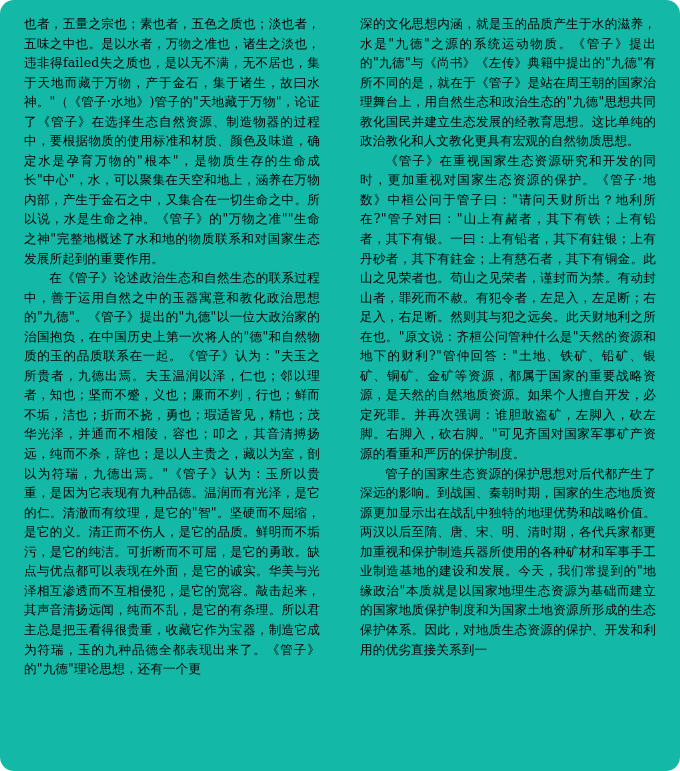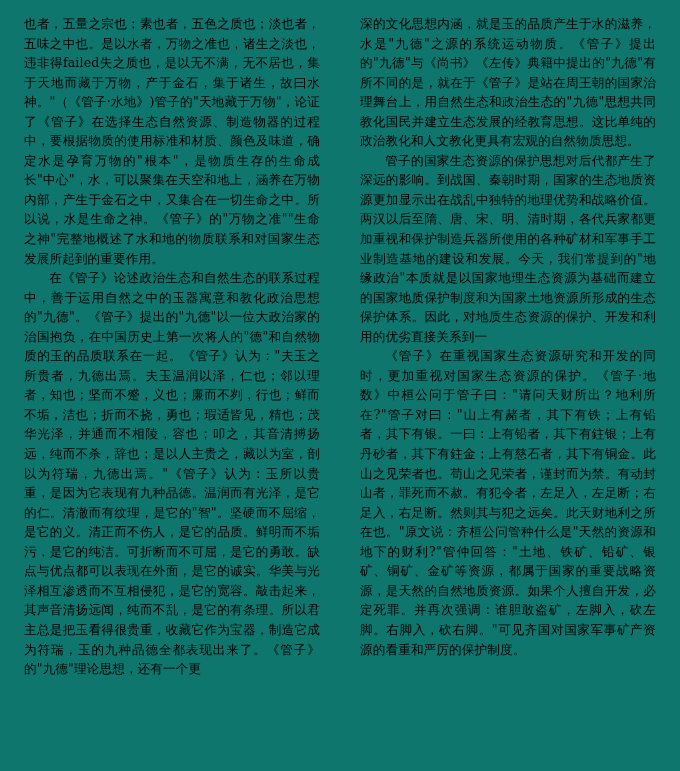--- a/index.html
+++ b/index.html
@@ -12,21 +12,22 @@
     height: 771px;
     font-family: "DejaVu Serif", "Liberation Serif", serif;
     color: #000000;
   }
   .page {
     position: relative;
     width: 680px;
     height: 771px;
     box-sizing: border-box;
     padding: 14px 24px 12px 24px;
-    background: #0f766e;
+    background: #14b8a6;
+    border-radius: 14px;
   }
   .columns {
     display: flex;
     flex-direction: row;
     justify-content: space-between;
     align-items: flex-start;
     height: 100%;
   }
   .column {
     width: 296px;
@@ -54,18 +55,18 @@
 <div class="page">
   <div class="columns">
 
     <div class="column left">
       <p>也者，五量之宗也；素也者，五色之质也；淡也者，五味之中也。是以水者，万物之准也，诸生之淡也，违非得failed失之质也，是以无不满，无不居也，集于天地而藏于万物，产于金石，集于诸生，故曰水神。"（《管子·水地》)管子的"天地藏于万物"，论证了《管子》在选择生态自然资源、制造物器的过程中，要根据物质的使用标准和材质、颜色及味道，确定水是孕育万物的"根本"，是物质生存的生命成长"中心"，水，可以聚集在天空和地上，涵养在万物内部，产生于金石之中，又集合在一切生命之中。所以说，水是生命之神。《管子》的"万物之准""生命之神"完整地概述了水和地的物质联系和对国家生态发展所起到的重要作用。</p>
       <p class="indent">在《管子》论述政治生态和自然生态的联系过程中，善于运用自然之中的玉器寓意和教化政治思想的"九德"。《管子》提出的"九德"以一位大政治家的治国抱负，在中国历史上第一次将人的"德"和自然物质的玉的品质联系在一起。《管子》认为："夫玉之所贵者，九德出焉。夫玉温润以泽，仁也；邻以理者，知也；坚而不蹙，义也；廉而不刿，行也；鲜而不垢，洁也；折而不挠，勇也；瑕适皆见，精也；茂华光泽，并通而不相陵，容也；叩之，其音清搏扬远，纯而不杀，辞也；是以人主贵之，藏以为室，剖以为符瑞，九德出焉。"《管子》认为：玉所以贵重，是因为它表现有九种品德。温润而有光泽，是它的仁。清澈而有纹理，是它的"智"。坚硬而不屈缩，是它的义。清正而不伤人，是它的品质。鲜明而不垢污，是它的纯洁。可折断而不可屈，是它的勇敢。缺点与优点都可以表现在外面，是它的诚实。华美与光泽相互渗透而不互相侵犯，是它的宽容。敲击起来，其声音清扬远闻，纯而不乱，是它的有条理。所以君主总是把玉看得很贵重，收藏它作为宝器，制造它成为符瑞，玉的九种品德全都表现出来了。《管子》的"九德"理论思想，还有一个更</p>
     </div>
 
     <div class="column right">
       <p>深的文化思想内涵，就是玉的品质产生于水的滋养，水是"九德"之源的系统运动物质。《管子》提出的"九德"与《尚书》《左传》典籍中提出的"九德"有所不同的是，就在于《管子》是站在周王朝的国家治理舞台上，用自然生态和政治生态的"九德"思想共同教化国民并建立生态发展的经教育思想。这比单纯的政治教化和人文教化更具有宏观的自然物质思想。</p>
+      <p class="indent">《管子》在重视国家生态资源研究和开发的同时，更加重视对国家生态资源的保护。《管子·地数》中桓公问于管子曰："请问天财所出？地利所在?"管子对曰："山上有赭者，其下有铁；上有铅者，其下有银。一曰：上有铅者，其下有鉒银；上有丹砂者，其下有鉒金；上有慈石者，其下有铜金。此山之见荣者也。苟山之见荣者，谨封而为禁。有动封山者，罪死而不赦。有犯令者，左足入，左足断；右足入，右足断。然则其与犯之远矣。此天财地利之所在也。"原文说：齐桓公问管种什么是"天然的资源和地下的财利?"管仲回答："土地、铁矿、铅矿、银矿、铜矿、金矿等资源，都属于国家的重要战略资源，是天然的自然地质资源。如果个人擅自开发，必定死罪。并再次强调：谁胆敢盗矿，左脚入，砍左脚。右脚入，砍右脚。"可见齐国对国家军事矿产资源的看重和严厉的保护制度。</p>
       <p class="indent">管子的国家生态资源的保护思想对后代都产生了深远的影响。到战国、秦朝时期，国家的生态地质资源更加显示出在战乱中独特的地理优势和战略价值。两汉以后至隋、唐、宋、明、清时期，各代兵家都更加重视和保护制造兵器所使用的各种矿材和军事手工业制造基地的建设和发展。今天，我们常提到的"地缘政治"本质就是以国家地理生态资源为基础而建立的国家地质保护制度和为国家土地资源所形成的生态保护体系。因此，对地质生态资源的保护、开发和利用的优劣直接关系到一</p>
-      <p class="indent">《管子》在重视国家生态资源研究和开发的同时，更加重视对国家生态资源的保护。《管子·地数》中桓公问于管子曰："请问天财所出？地利所在?"管子对曰："山上有赭者，其下有铁；上有铅者，其下有银。一曰：上有铅者，其下有鉒银；上有丹砂者，其下有鉒金；上有慈石者，其下有铜金。此山之见荣者也。苟山之见荣者，谨封而为禁。有动封山者，罪死而不赦。有犯令者，左足入，左足断；右足入，右足断。然则其与犯之远矣。此天财地利之所在也。"原文说：齐桓公问管种什么是"天然的资源和地下的财利?"管仲回答："土地、铁矿、铅矿、银矿、铜矿、金矿等资源，都属于国家的重要战略资源，是天然的自然地质资源。如果个人擅自开发，必定死罪。并再次强调：谁胆敢盗矿，左脚入，砍左脚。右脚入，砍右脚。"可见齐国对国家军事矿产资源的看重和严厉的保护制度。</p>
     </div>
 
   </div>
 </div>
 
 </body></html>

